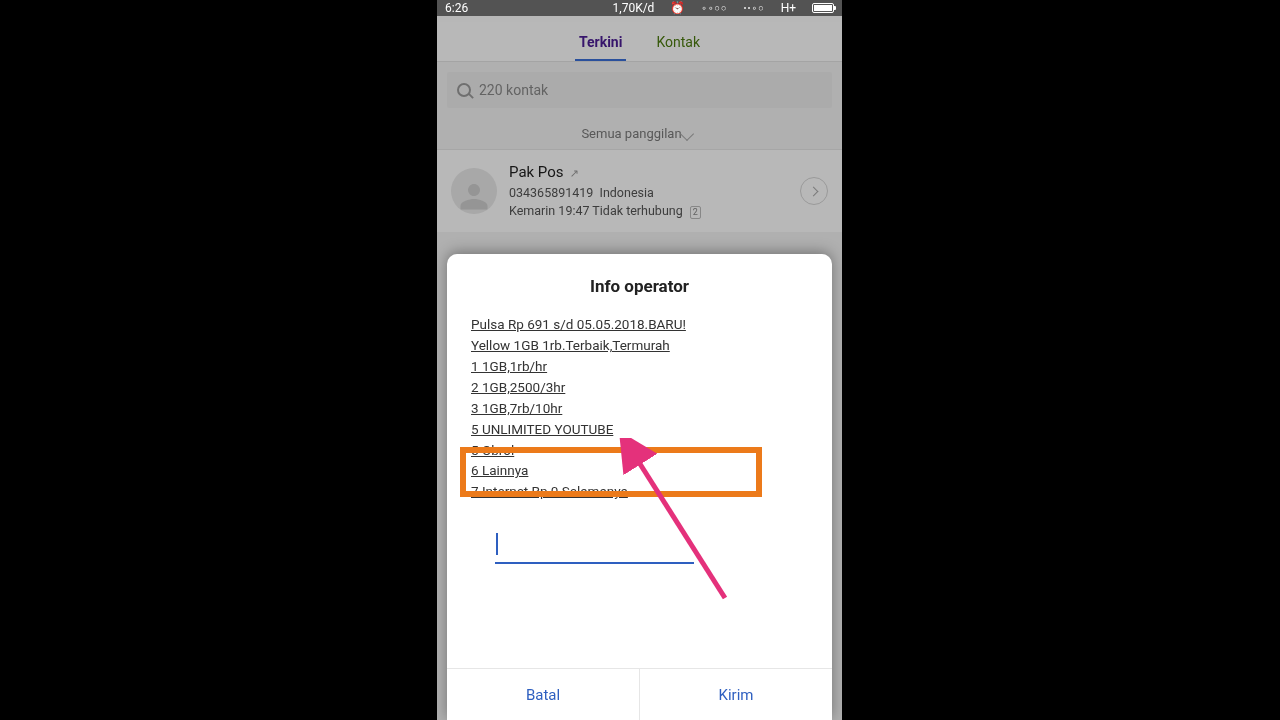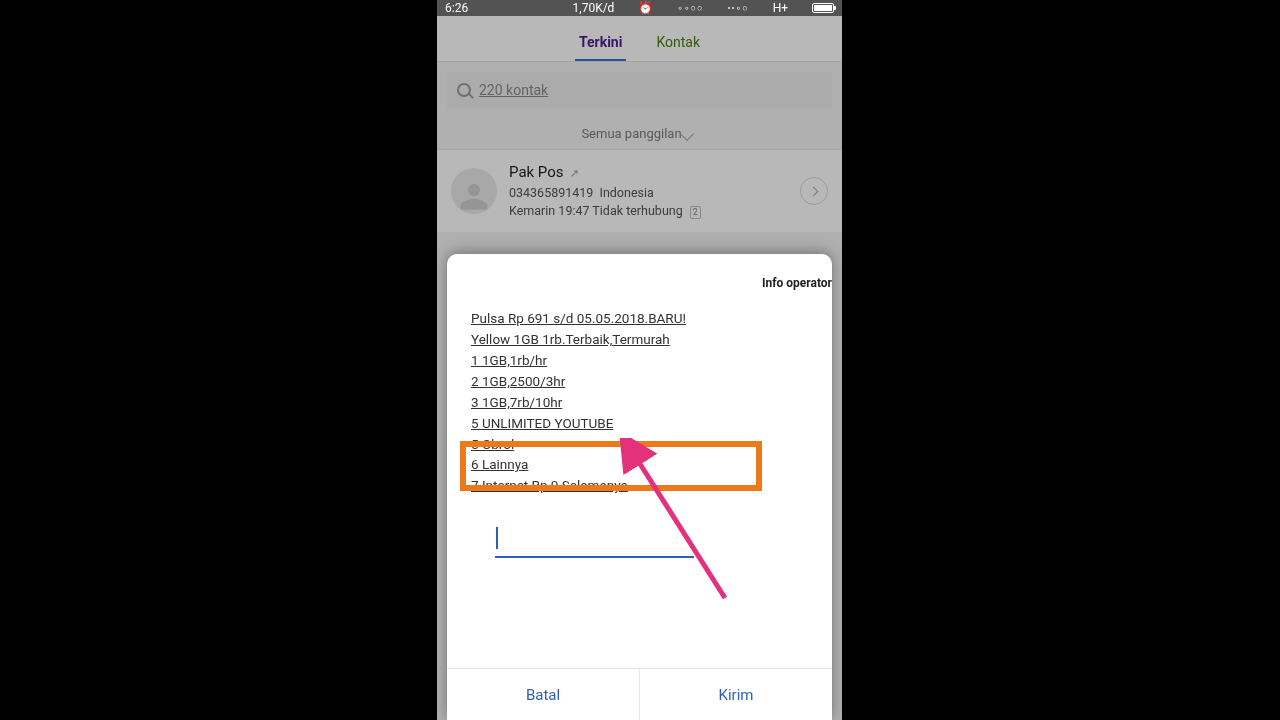--- a/index.html
+++ b/index.html
@@ -23,21 +23,21 @@
   .status-bar {
     height: 16px;
     background: #535353;
     color: #fff;
     font-size: 12px;
     display: flex;
     align-items: center;
     padding: 0 8px;
     justify-content: space-between;
   }
-  .status-right { display: flex; align-items: center; gap: 24px; }
+  .status-right { display: flex; align-items: center; gap: 16px; }
   .status-right .dots { letter-spacing: 1px; font-size: 9px; opacity: .9; }
   .battery {
     width: 22px; height: 10px; border: 1px solid #fff; border-radius: 2px;
     position: relative;
   }
   .battery::after {
     content: ""; position: absolute; right: -3px; top: 2px;
     width: 2px; height: 4px; background: #fff; border-radius: 0 1px 1px 0;
   }
   .battery .fill { position: absolute; left: 1px; top: 1px; bottom: 1px; right: 1px; background: #fff; }
@@ -55,21 +55,21 @@
   }
   .tab-active { color: #4c1d95; font-weight: 700; position: relative; }
   .tab-active::after {
     content: ""; position: absolute; left: -4px; right: -4px; bottom: -11px;
     height: 2px; background: #3a6fd8;
   }
   .tab-inactive { color: #4d7c0f; }
   .search-box {
     margin: 10px 10px; height: 36px; background: #eee;
     border-radius: 2px; display: flex; align-items: center; padding: 0 10px;
-    color: #8a8a8a; font-size: 14px; gap: 8px; text-decoration: underline;
+    color: #8a8a8a; font-size: 14px; gap: 8px;
   }
   .search-icon {
     width: 14px; height: 14px; border: 2px solid #9a9a9a; border-radius: 50%;
     position: relative;
   }
   .search-icon::after {
     content: ""; position: absolute; width: 6px; height: 2px; background: #9a9a9a;
     transform: rotate(45deg); right: -5px; bottom: -2px;
   }
   .filter-row {
@@ -112,22 +112,22 @@
     position: absolute;
     left: 10px; right: 10px;
     top: 254px;
     bottom: 0;
     background: #fff;
     border-radius: 10px 10px 0 0;
     box-shadow: 0 -2px 14px rgba(0,0,0,.35);
     display: flex; flex-direction: column;
   }
   .modal-title {
-    text-align: right; font-weight: 700; font-size: 12px; color: #222;
-    padding: 22px 0 18px;
+    text-align: center; font-weight: 700; font-size: 17px; color: #222;
+    padding: 22px 12px 18px;
   }
   .modal-body {
     padding: 0 24px 8px; font-size: 13.5px; color: #333; line-height: 1.55;
     position: relative; flex: 1;
   }
   .modal-body .line { white-space: pre; text-decoration: underline; }
   .highlight-box {
     position: absolute; border: 6px solid #ec7a1a;
     left: 13px; width: 302px; top: 133px; height: 50px;
     pointer-events: none;

